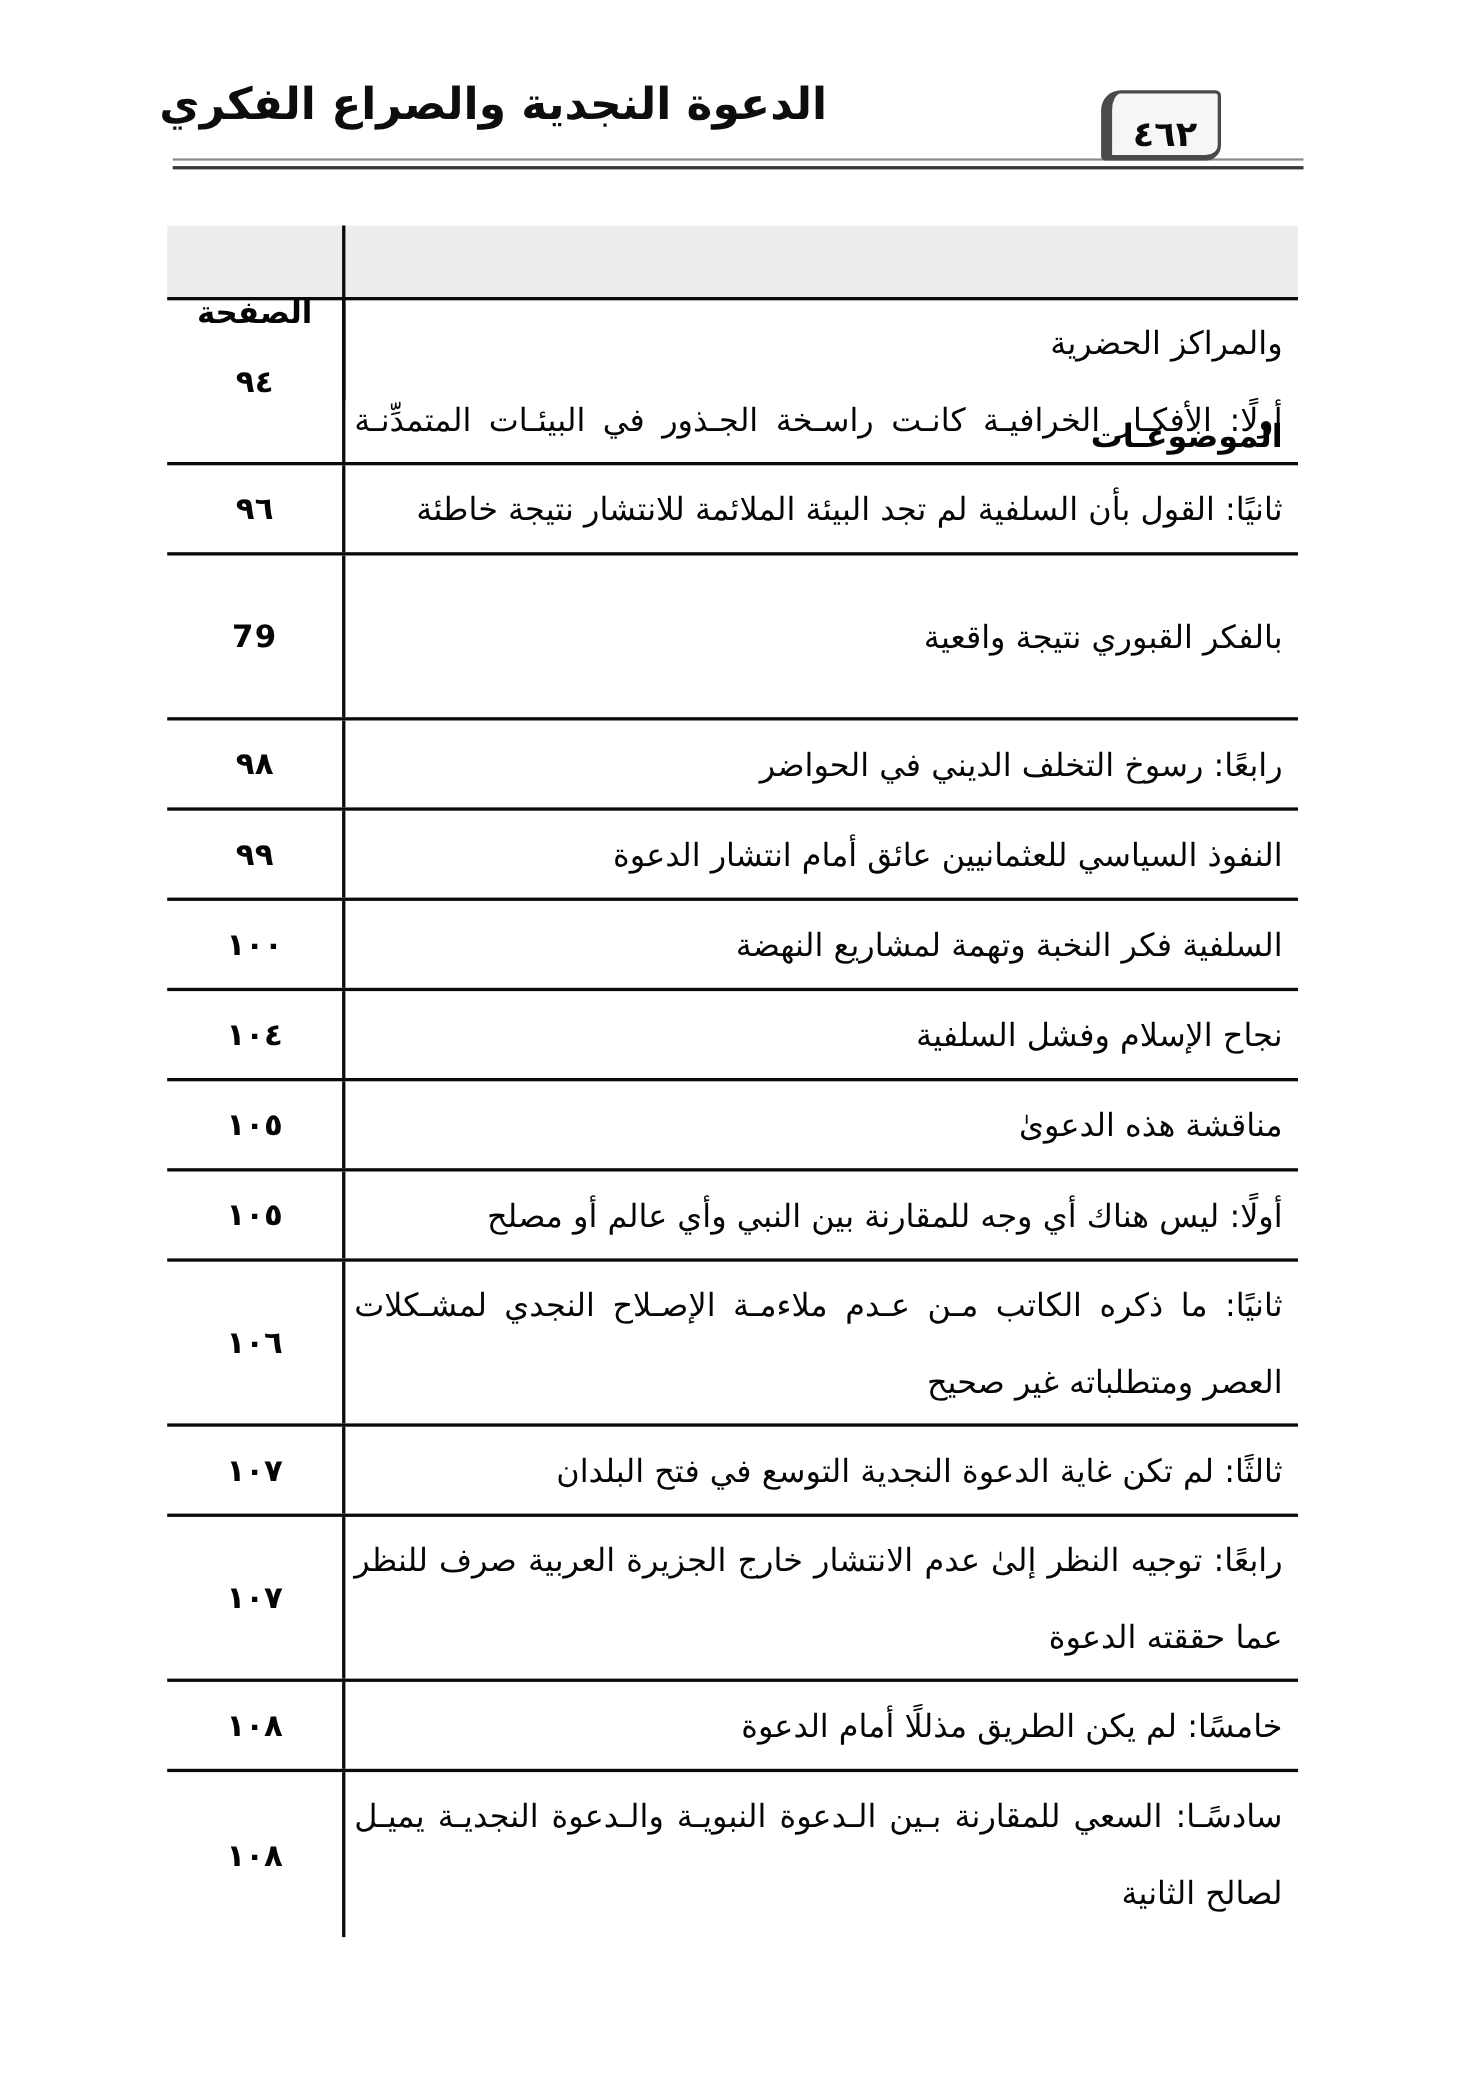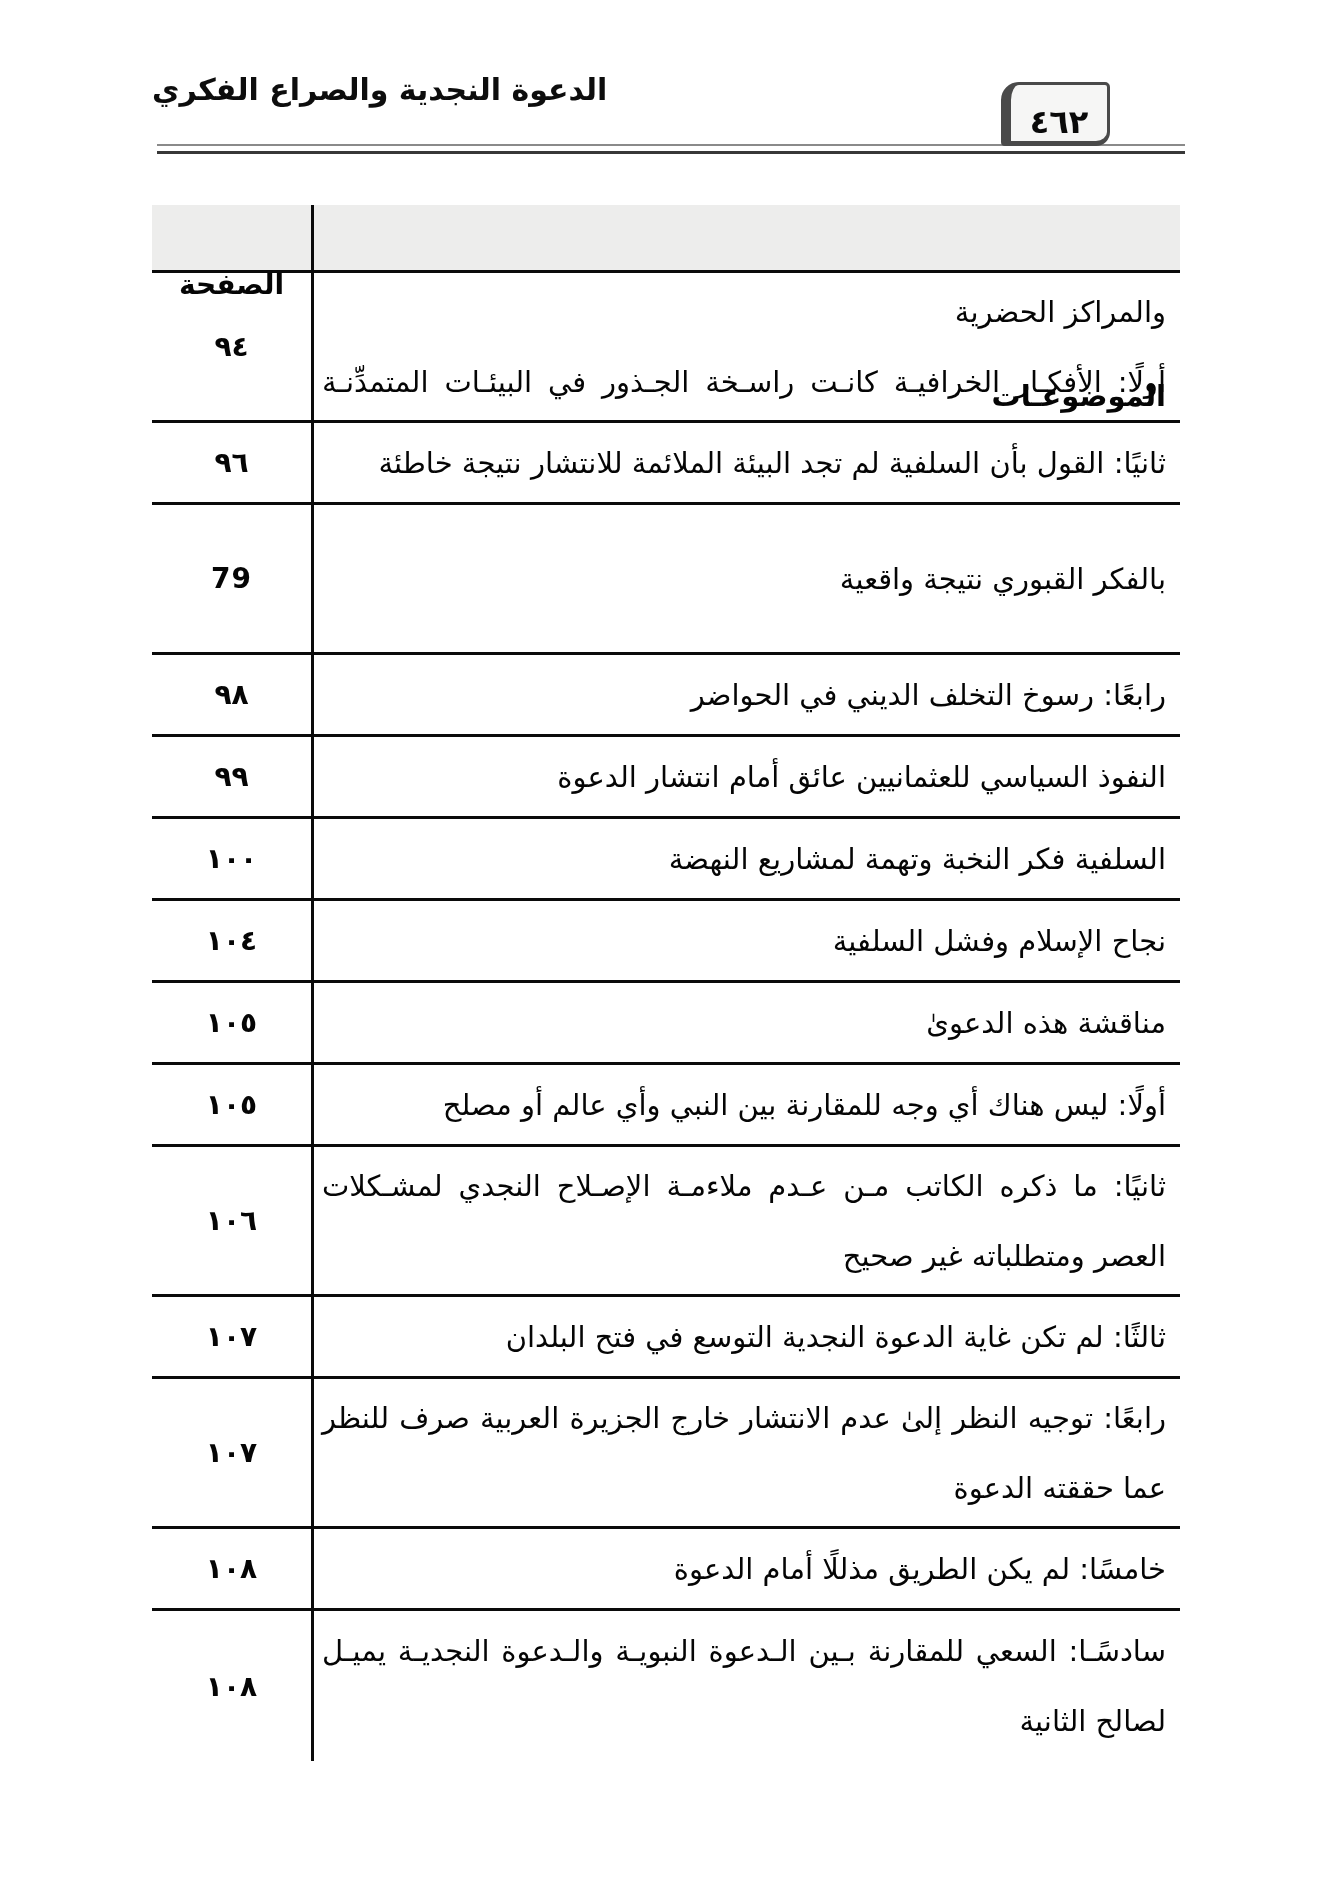--- a/index.html
+++ b/index.html
@@ -8,21 +8,21 @@
     width:1339px;height:1890px;
     background:#ffffff;
     font-family:"DejaVu Sans", sans-serif;
     color:#000;
     overflow:hidden;
   }
   
   .book-title{
     position:absolute;left:152px;top:72px;width:600px;
     direction:rtl;text-align:left;
-    font-size:30px;font-weight:bold;color:#0d0d0d;
+    font-size:40px;font-weight:bold;color:#0d0d0d;
     white-space:nowrap;
   }
   .rule{position:absolute;left:157px;width:1028px;height:0;border-top:3px solid #7d7d7d;}
   .rule-thin{top:144px;border-top:2px solid #8a8a8a;}
   .rule-thick{top:151px;border-top:3px solid #383838;}
   .pagenum-box{
     position:absolute;left:1001px;top:82px;width:96px;height:56px;
     background:#f6f6f5;
     border:3px solid #4a4a4a;
     border-left-width:10px;

